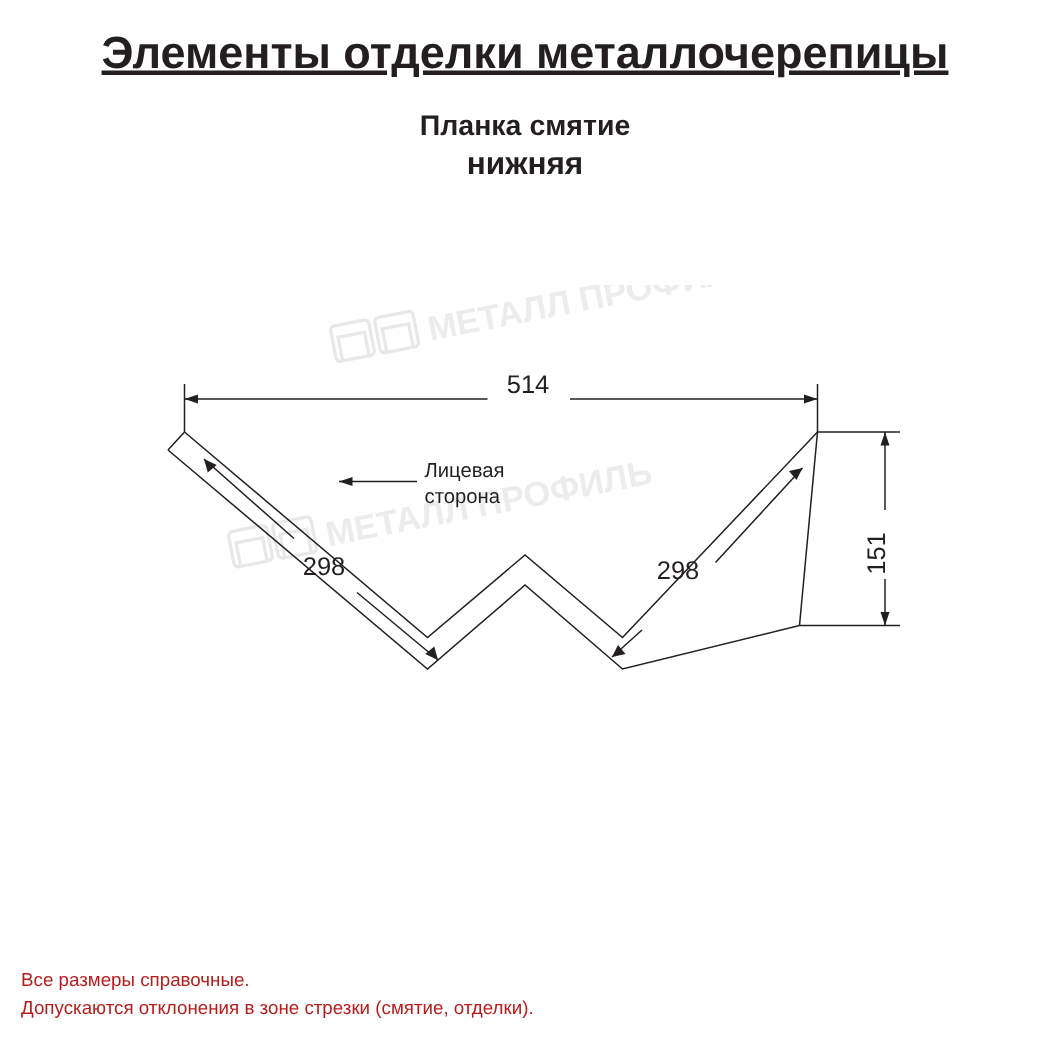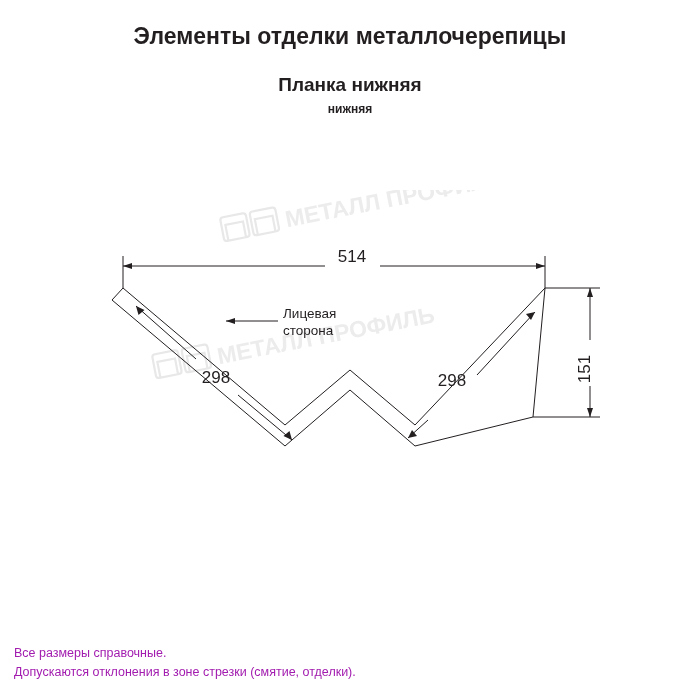--- a/index.html
+++ b/index.html
@@ -21,35 +21,36 @@
     height: 700px;
   }
   .title-block {
     position: absolute;
     top: 22px;
     left: 0;
     width: 700px;
     text-align: center;
   }
   .main-title {
-    font-size: 23px;
+    font-size: 30px;
     font-weight: bold;
     letter-spacing: 0px;
     line-height: 28px;
     margin: 0;
+    text-decoration: underline;
   }
   .sub-title {
     font-size: 19px;
     font-weight: bold;
     line-height: 25px;
     margin: 0;
     padding-top: 22px;
   }
   .sub-title-2 {
-    font-size: 12px;
+    font-size: 21px;
     font-weight: bold;
     line-height: 25px;
     margin: 0;
   }
   .code-title {
     font-size: 19px;
     font-weight: bold;
     line-height: 25px;
     margin: 0;
     padding-top: 13px;
@@ -63,21 +64,21 @@
   }
   .footnotes {
     position: absolute;
     left: 14px;
     bottom: 18px;
     width: 672px;
   }
   .footnote {
     font-size: 12.5px;
     line-height: 19px;
-    color: #a21caf;
+    color: #b91c1c;
     margin: 0;
     white-space: nowrap;
   }
   svg text {
     font-family: "Liberation Sans", sans-serif;
     fill: #231f20;
   }
   .dim-label {
     font-size: 17px;
   }
@@ -96,21 +97,21 @@
     font-family: "Liberation Sans", sans-serif;
   }
 </style>
 </head>
 <body>
 
 <div class="page">
 
   <div class="title-block">
     <h1 class="main-title">Элементы отделки металлочерепицы</h1>
-    <p class="sub-title">Планка нижняя</p>
+    <p class="sub-title">Планка смятие</p>
     <p class="sub-title-2">нижняя</p>
   </div>
 
   <div class="drawing">
     <svg width="700" height="300" viewBox="0 0 700 300">
 
       <g opacity="1">
         <g transform="translate(218,18) rotate(-11)">
           <rect class="wm" x="0" y="10" width="26" height="24" rx="3"></rect>
           <rect class="wm" x="30" y="10" width="26" height="24" rx="3"></rect>

